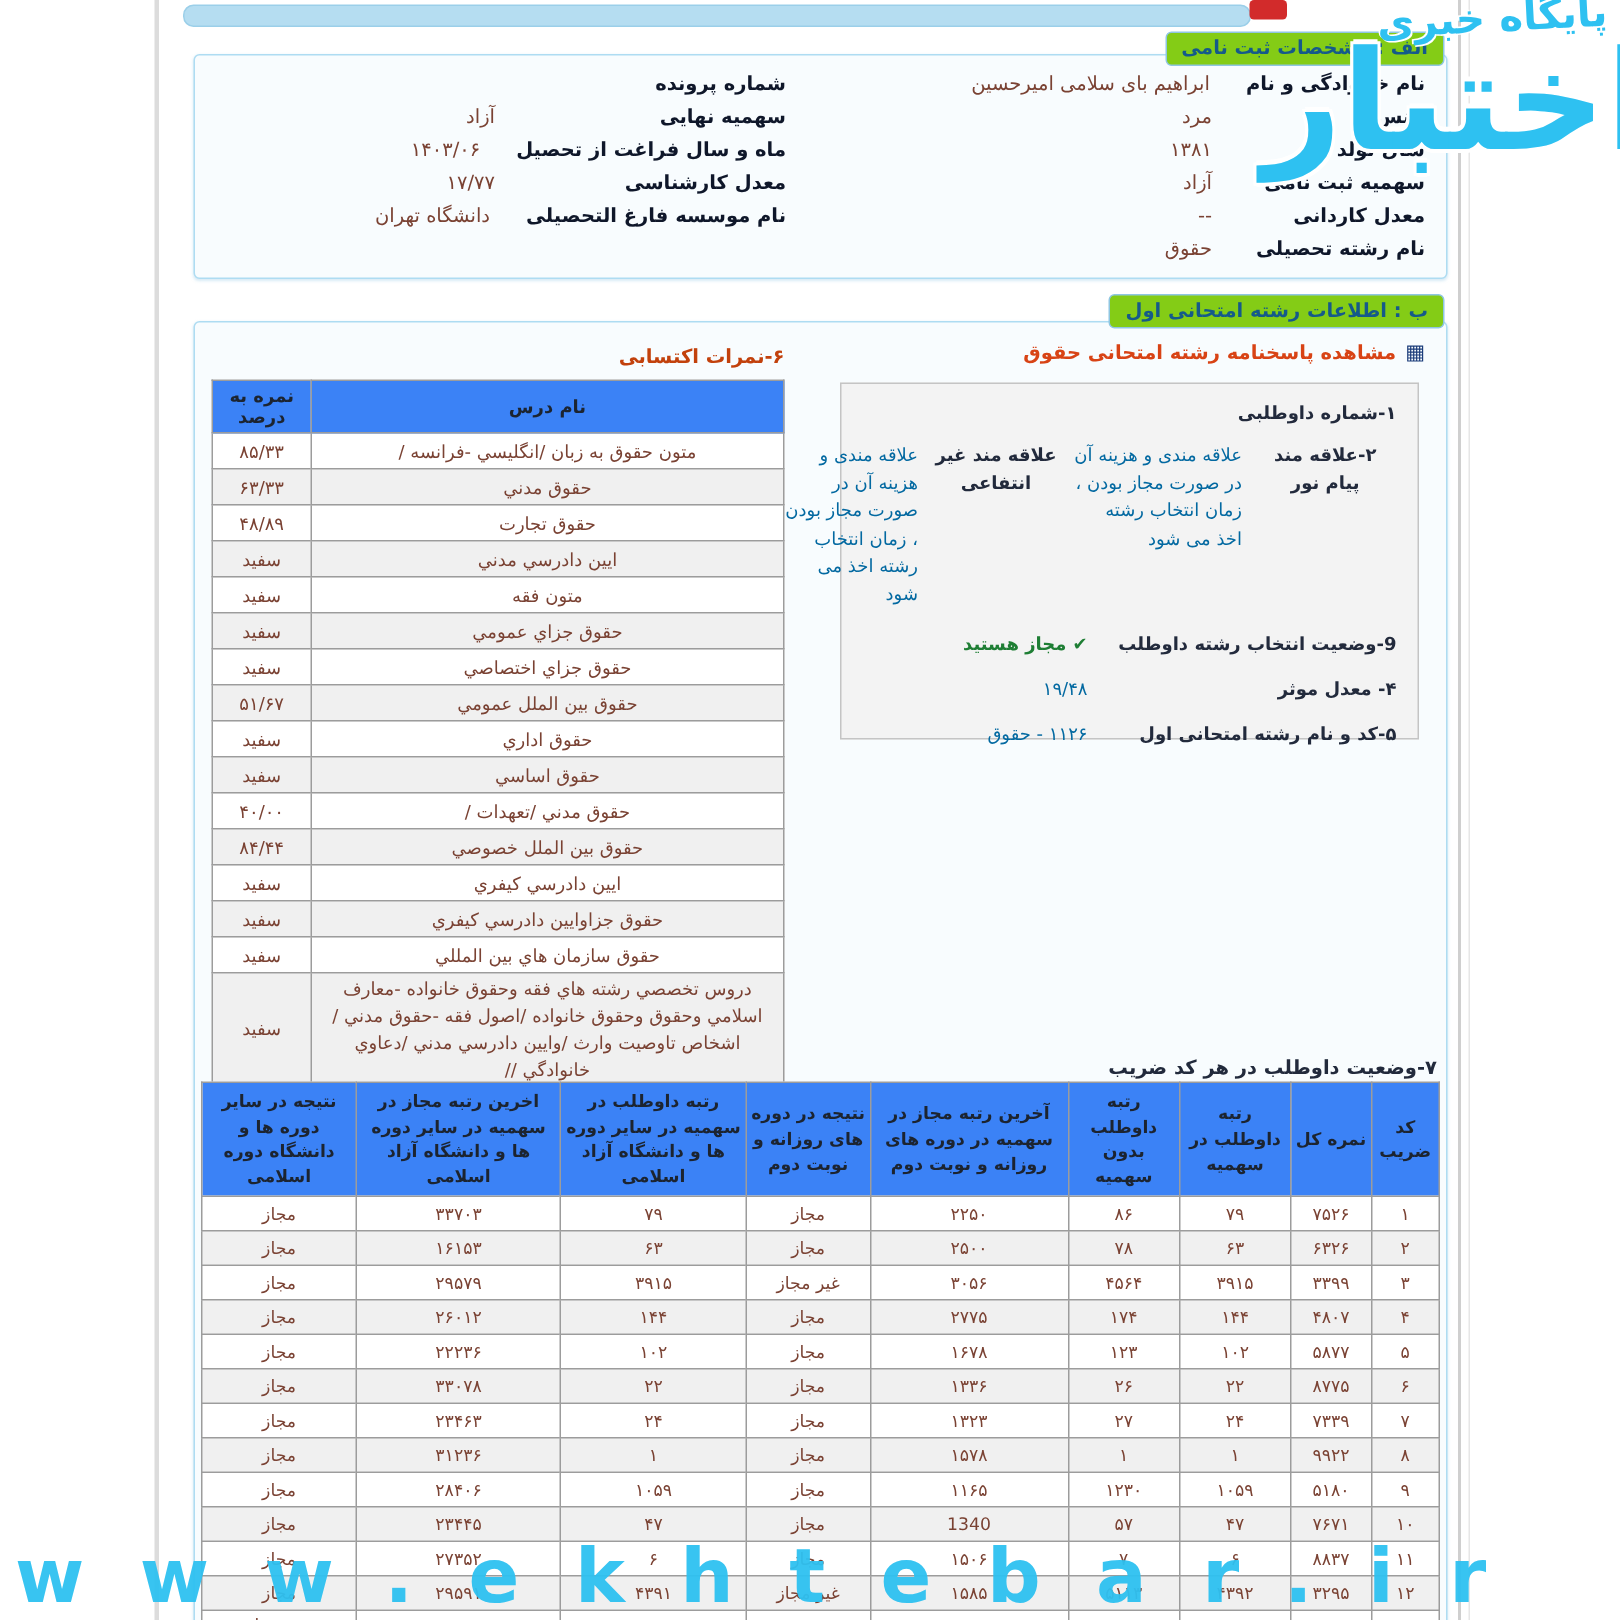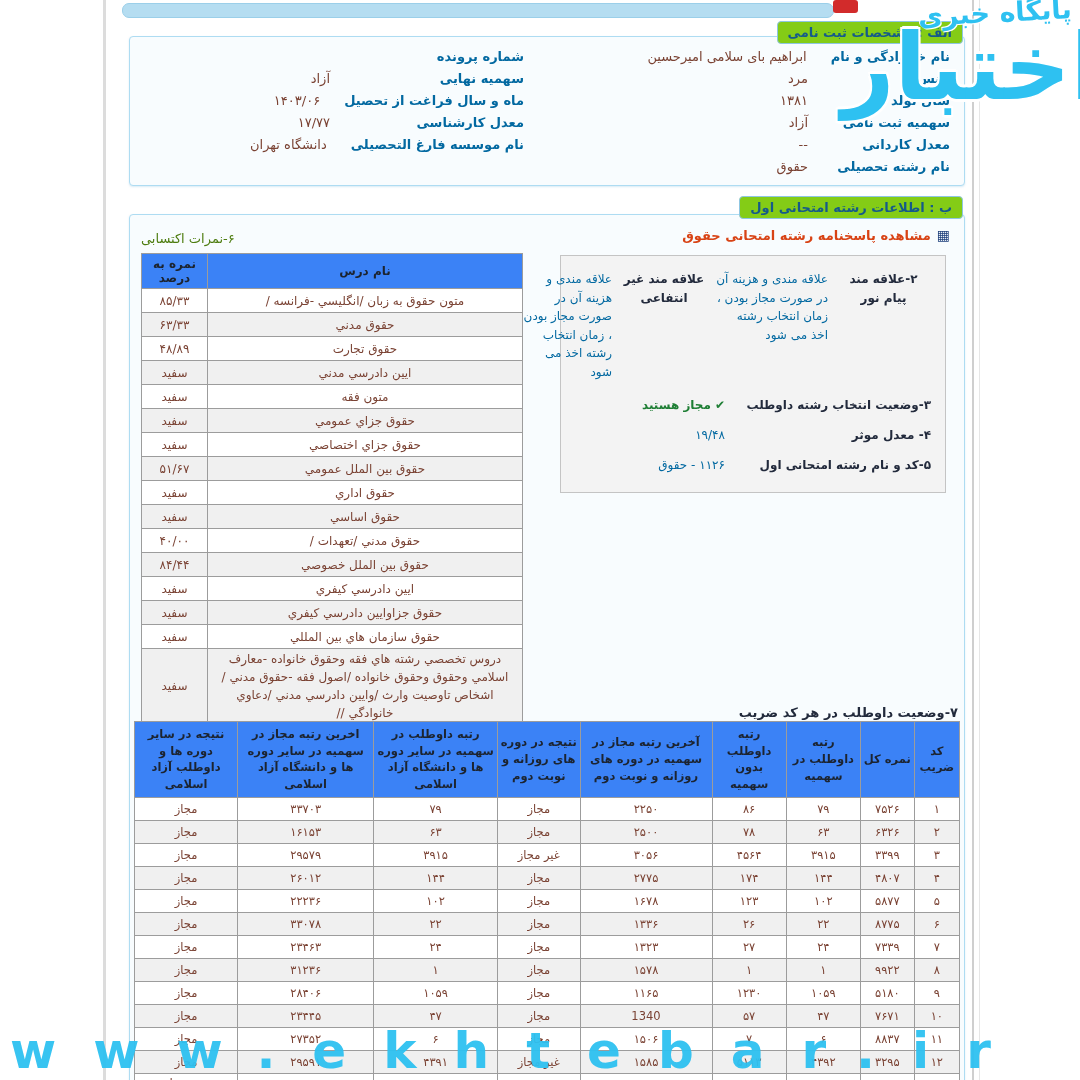--- a/index.html
+++ b/index.html
@@ -30,21 +30,21 @@
     background:#f8fcfe;border:1px solid #aedcf2;border-radius:4px;
     box-shadow:0 1px 2px rgba(140,195,225,.35);}
   .panel-a{top:36px;height:148px;}
   .panel-b{top:214px;height:900px;}
 
   
   .fields{position:absolute;top:12px;}
   .fields-right{right:14px;width:440px;}
   .fields-left{left:14px;width:380px;}
   .frow{display:flex;gap:24px;align-items:baseline;height:22px;font-size:13px;}
-  .flabel{font-weight:bold;color:#0369a1;white-space:nowrap;}
+  .flabel{font-weight:bold;color:#0f172a;white-space:nowrap;}
   .fields-right .flabel{min-width:118px;}
   .fields-left .flabel{min-width:170px;}
   .fvalue{color:#7a4233;white-space:nowrap;}
 
   
   .anslink{position:absolute;right:14px;top:12px;display:flex;gap:6px;align-items:center;
     color:#d84315;font-size:13px;font-weight:bold;cursor:pointer;}
   .anslink .ico{color:#1b3c7a;font-size:14px;}
 
   
@@ -57,21 +57,21 @@
   .ibrow2 div{line-height:1.55;}
   .ibrow2 .iblabel{text-align:center;}
   .ibrowS{display:flex;margin-top:16px;align-items:baseline;}
   .ibrowS .iblabel{flex:1;}
   .ibrowS .ibval{width:150px;text-align:right;}
   .ok{color:#1e7e34;font-weight:bold;}
   .okcheck{color:#1e7e34;font-weight:bold;margin-left:4px;}
 
   
   .scores-wrap{position:absolute;left:11px;top:16px;width:382px;direction:rtl;}
-  .scores-title{font-weight:normal;color:#4d7c0f;font-size:13px;text-align:left;margin-bottom:7px;}
+  .scores-title{font-weight:bold;color:#c2410c;font-size:13px;text-align:right;margin-bottom:7px;}
   table{border-collapse:collapse;width:100%;background:#fff;direction:rtl;}
   th,td{border:1px solid #9c9c9c;text-align:center;vertical-align:middle;}
   th{font-size:12px;color:#1c2430;font-weight:bold;padding:3px 3px;background:#3b82f6;}
   td{font-size:12px;color:#7a4233;padding:1px 4px;height:21px;}
   tbody tr:nth-child(even){background:#f0f0f0;}
   .scores-wrap td.course{line-height:1.5;}
 
   
   .coef-title{position:absolute;right:6px;top:490px;font-weight:bold;color:#222a3c;font-size:13px;}
   .coef-wrap{position:absolute;left:4px;top:506px;width:826px;}
@@ -150,28 +150,32 @@
 
 <div class="badge badge-b">ب : اطلاعات رشته امتحانی اول</div>
 <div class="panel panel-b">
 
   <div class="anslink">
     <span class="ico">▦</span>
     <span>مشاهده پاسخنامه رشته امتحانی حقوق</span>
   </div>
 
   <div class="ibox">
+    <div class="ibrow1">
+      <span class="iblabel">۱-شماره داوطلبی</span>
+      <span class="ibval"></span>
+    </div>
     <div class="ibrow2">
       <div class="iblabel">۲-علاقه مند پیام نور</div>
       <div class="ibval">علاقه مندی و هزینه آن در صورت مجاز بودن ، زمان انتخاب رشته اخذ می شود</div>
       <div class="iblabel">علاقه مند غیر انتفاعی</div>
       <div class="ibval">علاقه مندی و هزینه آن در صورت مجاز بودن ، زمان انتخاب رشته اخذ می شود</div>
     </div>
     <div class="ibrowS">
-      <span class="iblabel">۳-وضعیت انتخاب رشته داوطلب</span>
+      <span class="iblabel">9-وضعیت انتخاب رشته داوطلب</span>
       <span class="ibval ok"><span class="okcheck">✔</span><span>مجاز هستید</span></span>
     </div>
     <div class="ibrowS">
       <span class="iblabel">۴- معدل موثر</span>
       <span class="ibval">۱۹/۴۸</span>
     </div>
     <div class="ibrowS">
       <span class="iblabel">۵-کد و نام رشته امتحانی اول</span>
       <span class="ibval">۱۱۲۶ - حقوق</span>
     </div>
@@ -280,21 +284,21 @@
       <thead>
           <tr>
             <th>کد ضریب</th>
             <th>نمره کل</th>
             <th>رتبه داوطلب در سهمیه</th>
             <th>رتبه داوطلب بدون سهمیه</th>
             <th>آخرین رتبه مجاز در سهمیه در دوره های روزانه و نوبت دوم</th>
             <th>نتیجه در دوره های روزانه و نوبت دوم</th>
             <th>رتبه داوطلب در سهمیه در سایر دوره ها و دانشگاه آزاد اسلامی</th>
             <th>اخرین رتبه مجاز در سهمیه در سایر دوره ها و دانشگاه آزاد اسلامی</th>
-            <th>نتیجه در سایر دوره ها و داوطلب آزاد اسلامی</th>
+            <th>نتیجه در سایر دوره ها و دانشگاه دوره اسلامی</th>
           </tr>
         </thead>
       <tbody>
           <tr>
             <td>۱</td>
             <td>۷۵۲۶</td>
             <td>۷۹</td>
             <td>۸۶</td>
             <td>۲۲۵۰</td>
             <td>مجاز</td>

